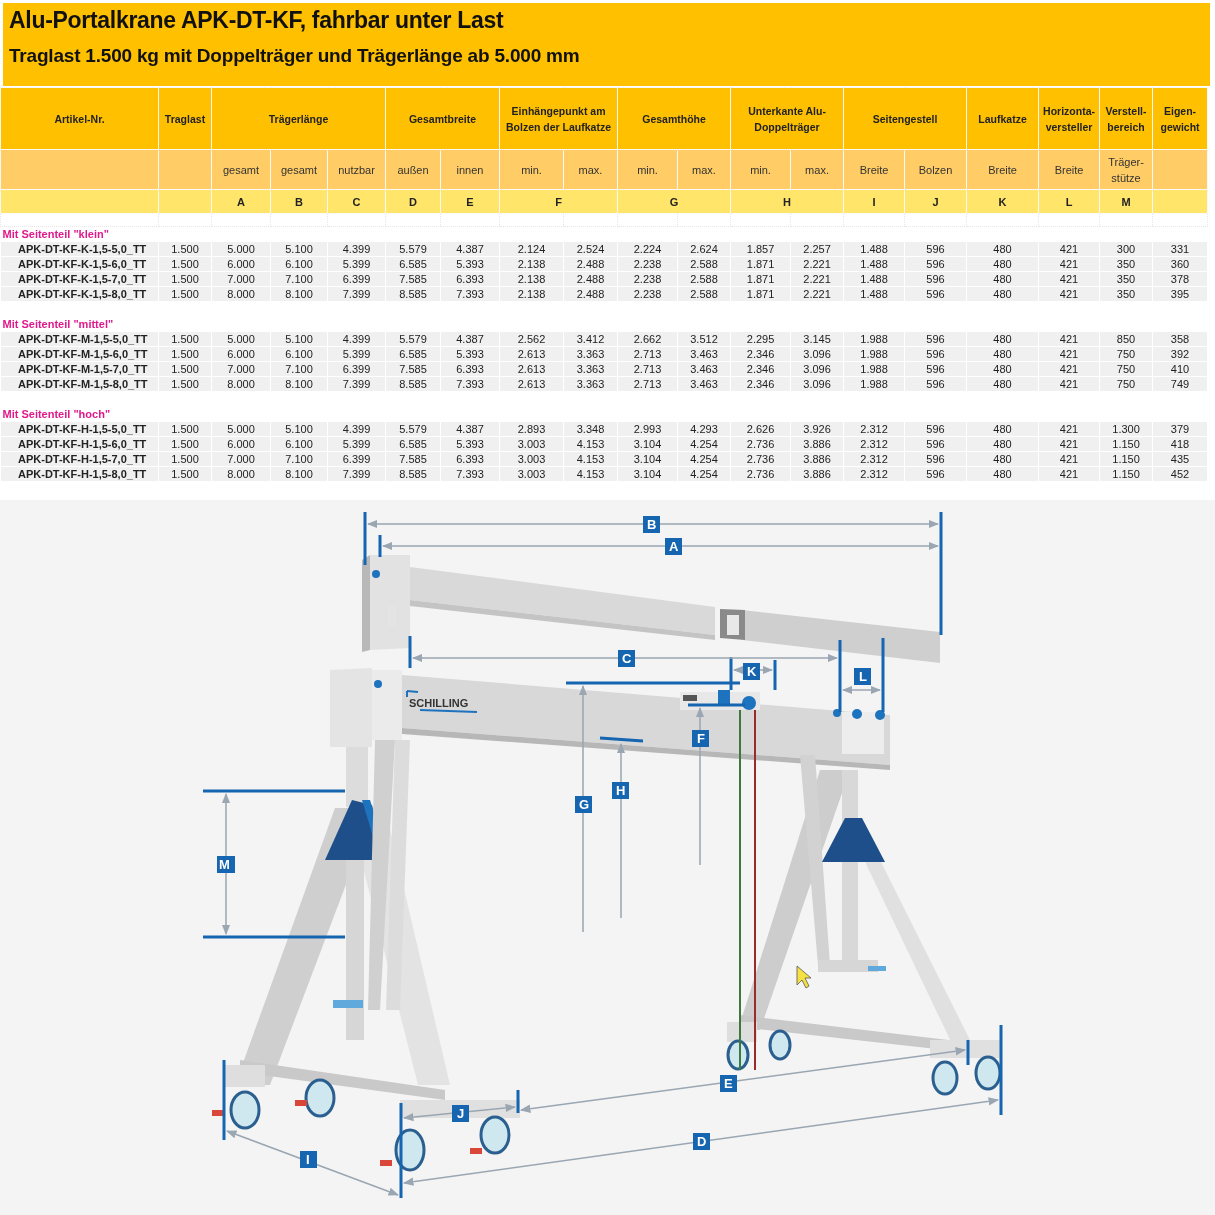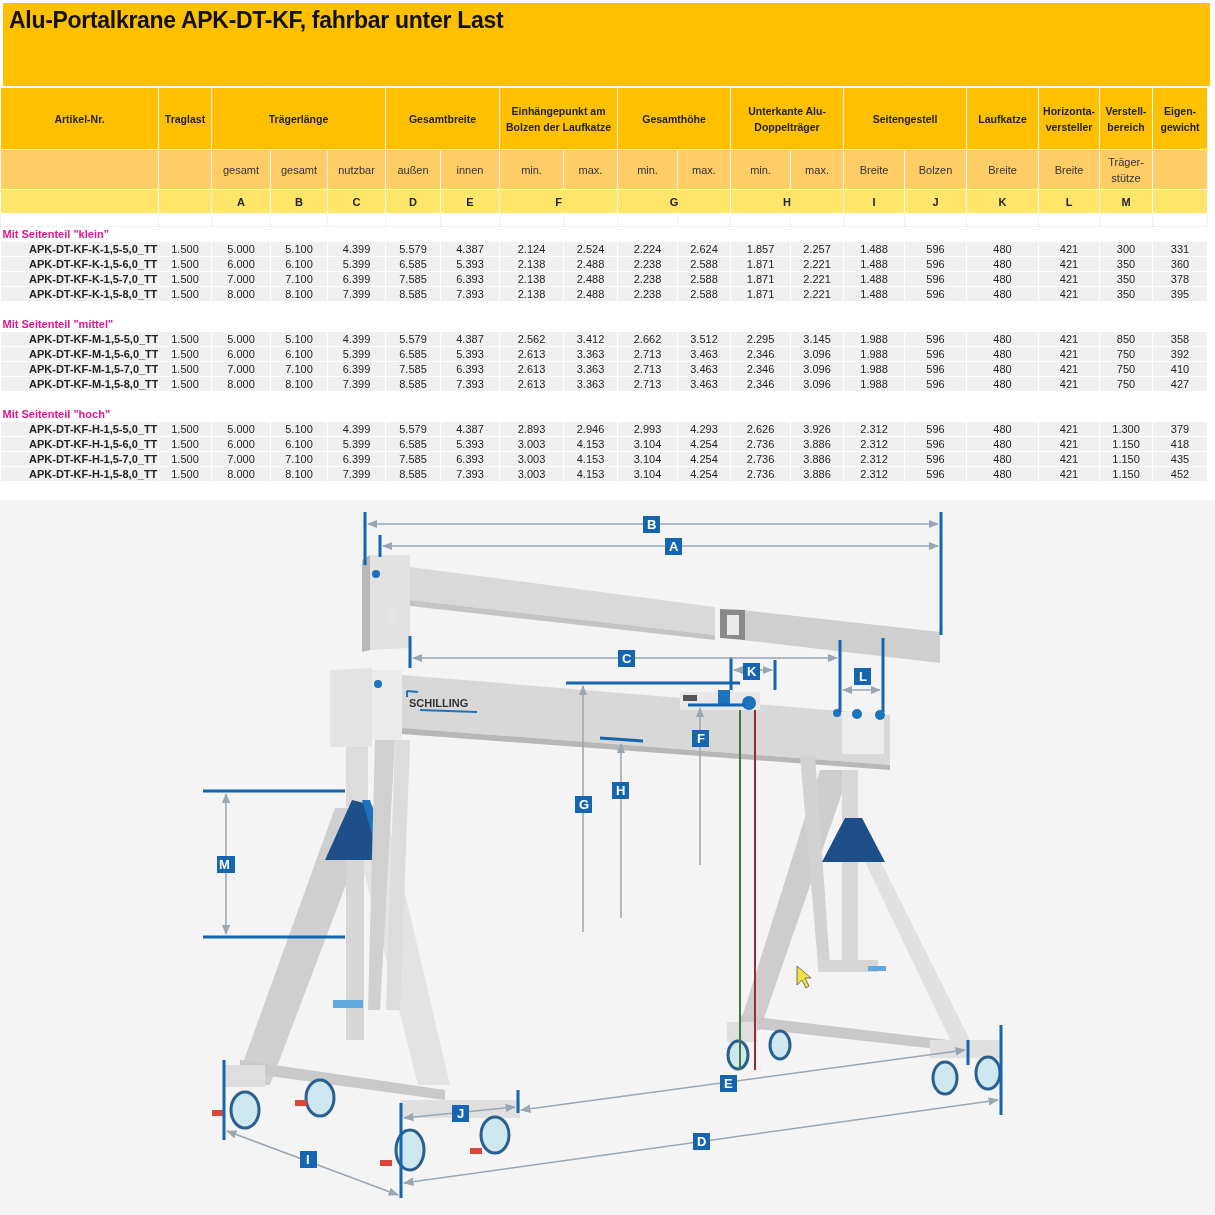--- a/index.html
+++ b/index.html
@@ -11,33 +11,34 @@
   table.spec { position: absolute; left: 0; top: 87px; border-collapse: collapse; table-layout: fixed; width: 1207px; font-size: 11px; color: #222; }
   table.spec td { border: 1px dotted #d8d8d8; text-align: center; padding: 0; overflow: hidden; white-space: nowrap; }
   tr.h1 td { background: #FFC000; height: 62px; font-weight: bold; font-size: 10.5px; color: #222; white-space: normal; line-height: 16px; border-color: #f2f2f2; }
   tr.h2 td { background: #FFCC66; height: 40px; font-size: 11px; color: #333; white-space: normal; line-height: 16px; border-color: #f2f2f2; }
   tr.h3 td { background: #FFE66B; height: 24px; font-weight: bold; font-size: 11px; border-color: #f2f2f2; }
   tr.h4 td { background: #FFE66B; height: 16px; font-size: 11px; line-height: 14px; border-color: #f2f2f2; }
   tr.blank td { height: 13px; background: #fff; border-color: #e6e6e6; }
   tr.group td { height: 15px; background: #fff; border: none; }
   tr.group td.gl { text-align: left; color: #E0198C; font-weight: bold; font-size: 11px; padding-left: 2px; }
   tr.row td { height: 15px; background: #f0f0f0; font-size: 11px; line-height: 14px; border: 1px solid #fff; }
-  tr.row td.art { font-weight: bold; text-align: left; padding-left: 28px; }
+  tr.row td.art { font-weight: bold; text-align: left; padding-left: 17px; }
   tr.gap td { height: 15px; background: #fff; border: none; }
 
   .diagram { position: absolute; left: 0; top: 500px; width: 1215px; height: 715px; background: #f4f4f4; }
   .diagram svg { position: absolute; left: 0; top: 0; }
   .lbl rect { fill: #1565B0; }
   .lbl text { fill: #ffffff; font-weight: bold; font-size: 13px; font-family: "Liberation Sans", sans-serif; }
 </style>
 </head>
 <body>
 
 <div class="title-block">
   <div class="t1">Alu-Portalkrane APK-DT-KF, fahrbar unter Last</div>
+  <div class="t2">Traglast 1.500 kg mit Doppelträger und Trägerlänge ab 5.000 mm</div>
 </div>
 
 <table class="spec">
   <colgroup>
     <col style="width:158px">
       <col style="width:53px">
       <col style="width:59px">
       <col style="width:57px">
       <col style="width:58px">
     <col style="width:55px">
@@ -300,38 +301,38 @@
         <td>3.363</td>
         <td>2.713</td>
         <td>3.463</td>
         <td>2.346</td>
         <td>3.096</td>
         <td>1.988</td>
         <td>596</td>
         <td>480</td>
         <td>421</td>
         <td>750</td>
-        <td>427</td>
+        <td>749</td>
       </tr>
       <tr class="gap">
         <td colspan="19"></td>
       </tr>
       <tr class="group">
         <td colspan="19" class="gl">Mit Seitenteil "hoch"</td>
       </tr>
       <tr class="row">
         <td class="art">APK-DT-KF-H-1,5-5,0_TT</td>
         <td>1.500</td>
         <td>5.000</td>
         <td>5.100</td>
         <td>4.399</td>
         <td>5.579</td>
         <td>4.387</td>
         <td>2.893</td>
-        <td>2.946</td>
+        <td>3.348</td>
         <td>2.993</td>
         <td>4.293</td>
         <td>2.626</td>
         <td>3.926</td>
         <td>2.312</td>
         <td>596</td>
         <td>480</td>
         <td>421</td>
         <td>1.300</td>
         <td>379</td>

